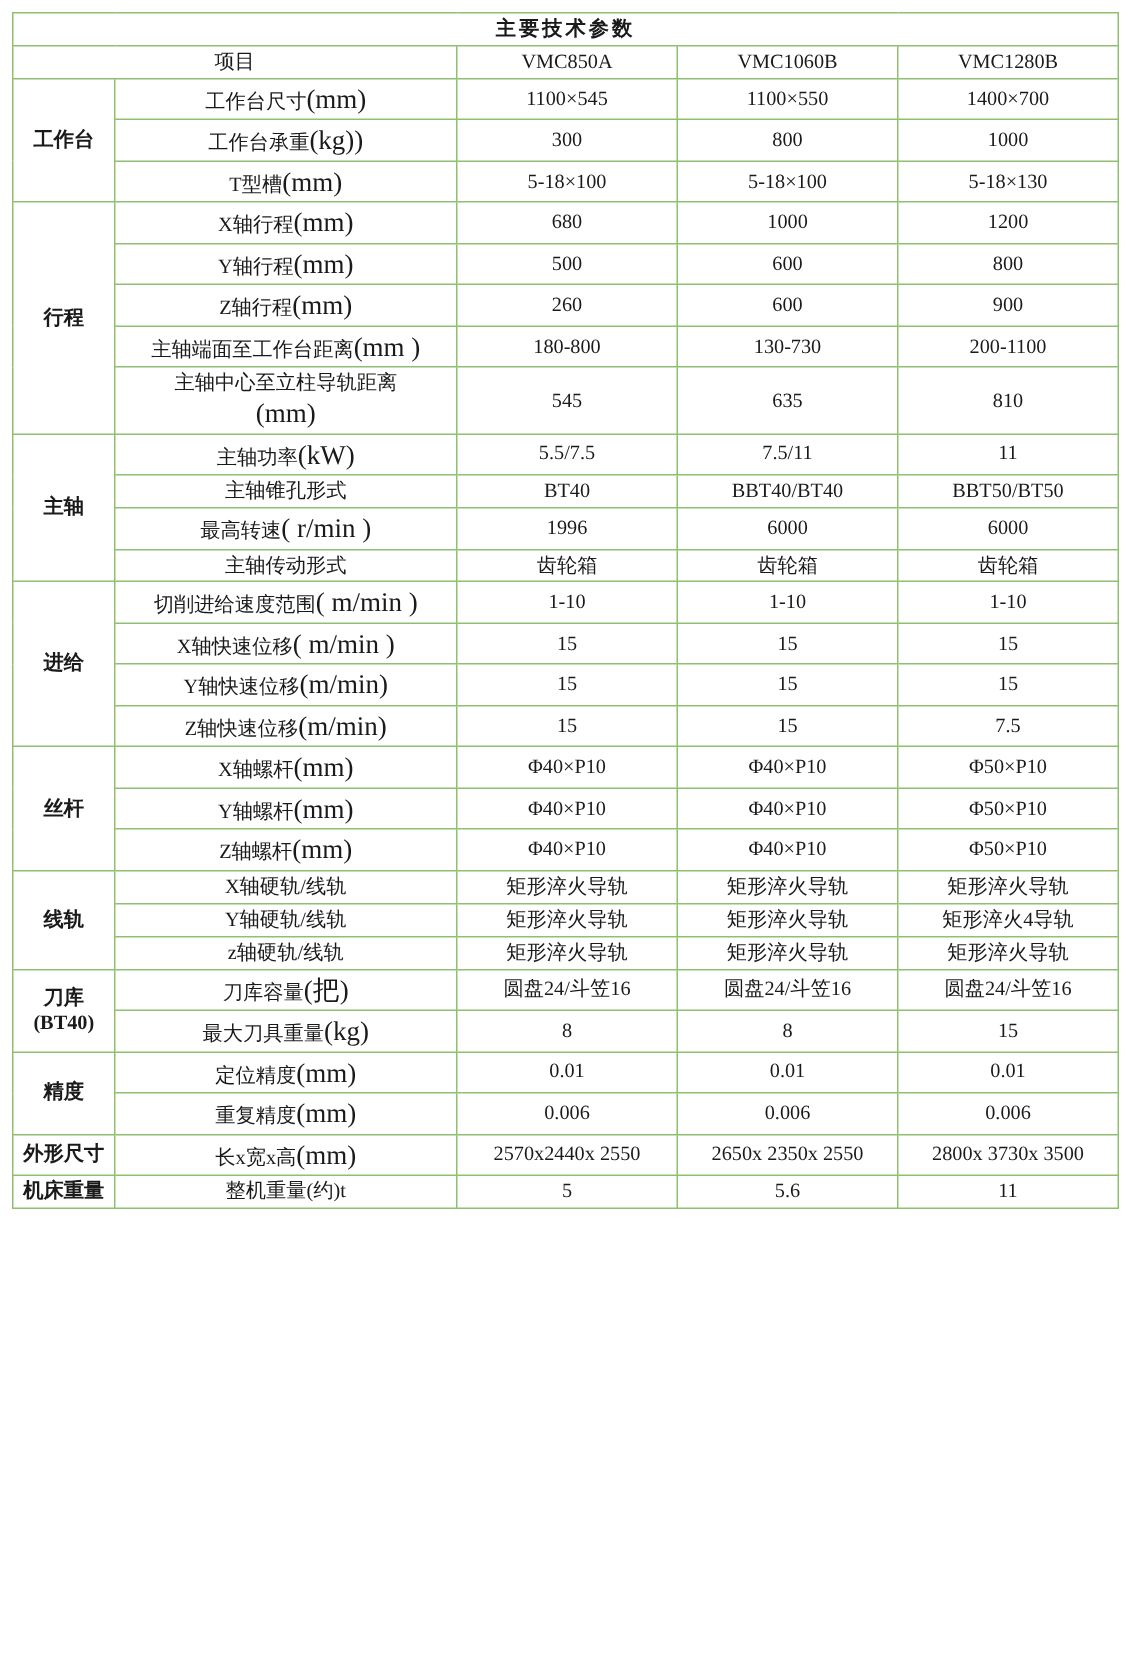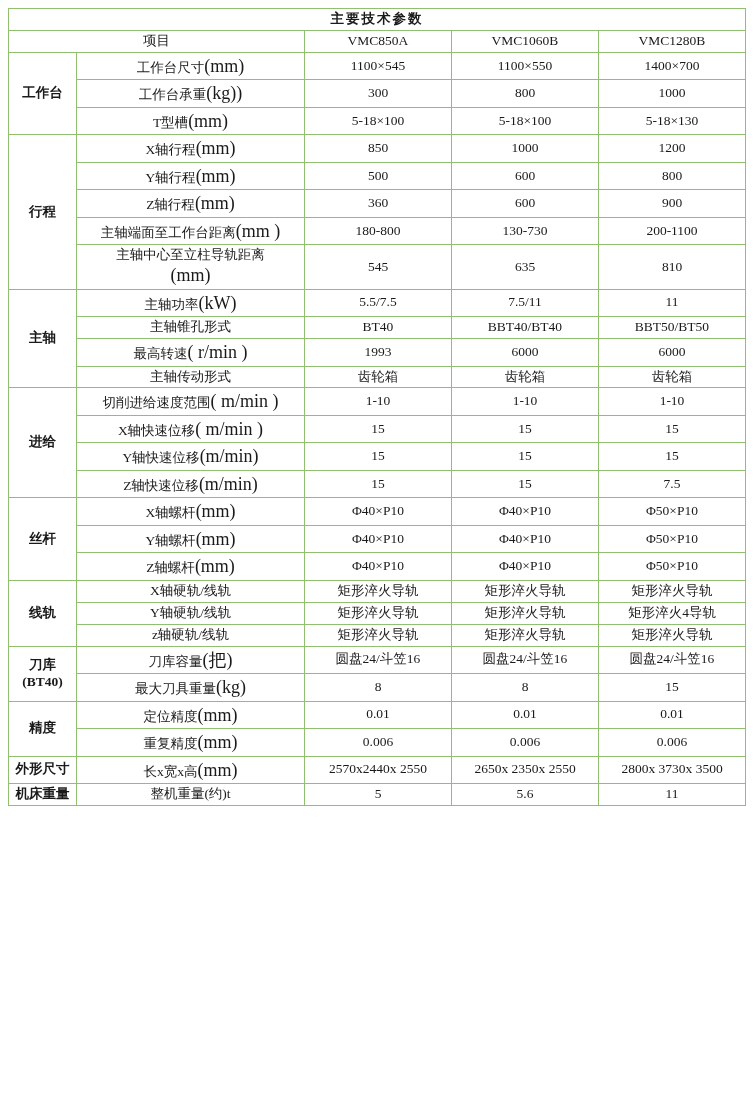--- a/index.html
+++ b/index.html
@@ -106,33 +106,33 @@
         </tr>
         <tr>
           <td class="item-cell">T型槽<span class="unit">(mm)</span></td>
           <td class="value-cell">5-18×100</td>
           <td class="value-cell">5-18×100</td>
           <td class="value-cell">5-18×130</td>
         </tr>
         <tr>
           <td rowspan="5" class="group-cell">行程</td>
           <td class="item-cell">X轴行程<span class="unit">(mm)</span></td>
-          <td class="value-cell">850</td>
+          <td class="value-cell">680</td>
           <td class="value-cell">1000</td>
           <td class="value-cell">1200</td>
         </tr>
         <tr>
           <td class="item-cell">Y轴行程<span class="unit">(mm)</span></td>
           <td class="value-cell">500</td>
           <td class="value-cell">600</td>
           <td class="value-cell">800</td>
         </tr>
         <tr>
           <td class="item-cell">Z轴行程<span class="unit">(mm)</span></td>
-          <td class="value-cell">360</td>
+          <td class="value-cell">260</td>
           <td class="value-cell">600</td>
           <td class="value-cell">900</td>
         </tr>
         <tr>
           <td class="item-cell">主轴端面至工作台距离<span class="unit">(mm )</span></td>
           <td class="value-cell">180-800</td>
           <td class="value-cell">130-730</td>
           <td class="value-cell">200-1100</td>
         </tr>
         <tr>
@@ -149,21 +149,21 @@
           <td class="value-cell">11</td>
         </tr>
         <tr>
           <td class="item-cell">主轴锥孔形式</td>
           <td class="value-cell">BT40</td>
           <td class="value-cell">BBT40/BT40</td>
           <td class="value-cell">BBT50/BT50</td>
         </tr>
         <tr>
           <td class="item-cell">最高转速<span class="unit">( r/min )</span></td>
-          <td class="value-cell">1993</td>
+          <td class="value-cell">1996</td>
           <td class="value-cell">6000</td>
           <td class="value-cell">6000</td>
         </tr>
         <tr>
           <td class="item-cell">主轴传动形式</td>
           <td class="value-cell">齿轮箱</td>
           <td class="value-cell">齿轮箱</td>
           <td class="value-cell">齿轮箱</td>
         </tr>
         <tr>

